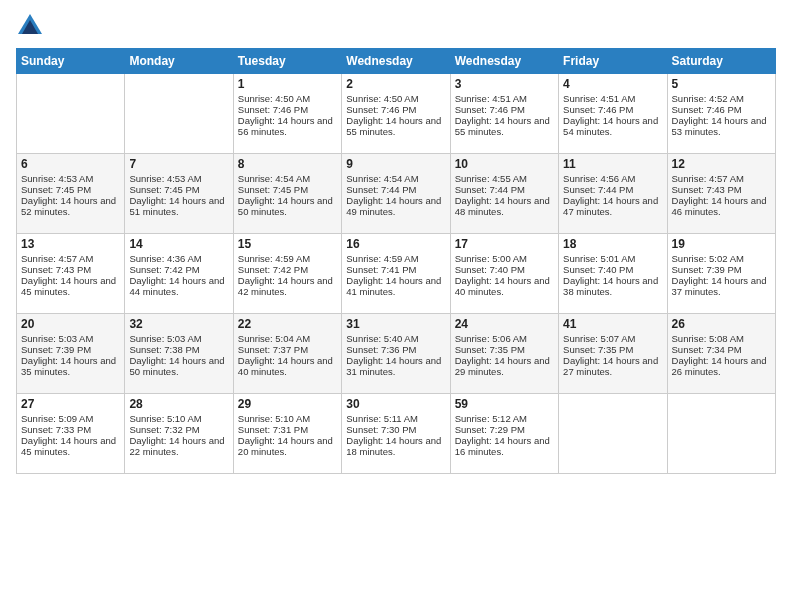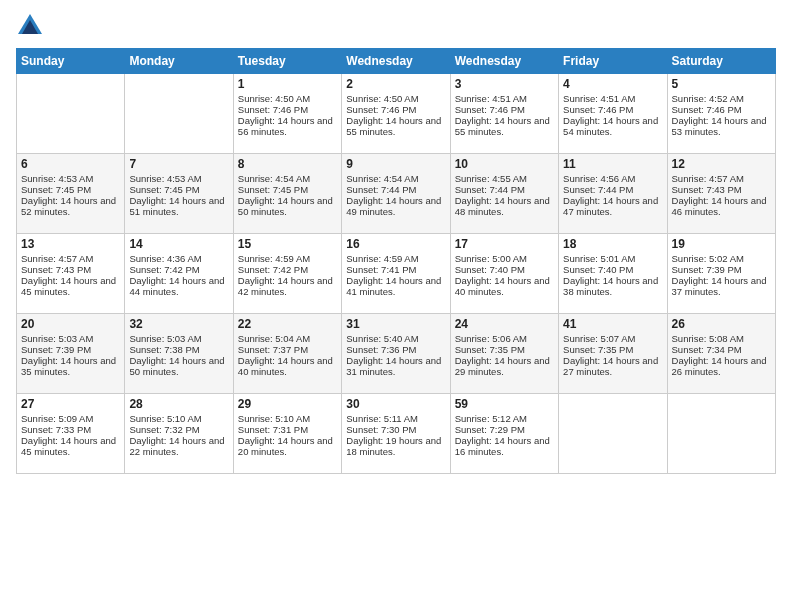--- a/index.html
+++ b/index.html
@@ -305,21 +305,21 @@
           <td>
             <span class="day-number">29</span>
             <div>Sunrise: 5:10 AM</div>
             <div>Sunset: 7:31 PM</div>
             <div>Daylight: 14 hours and 20 minutes.</div>
           </td>
           <td>
             <span class="day-number">30</span>
             <div>Sunrise: 5:11 AM</div>
             <div>Sunset: 7:30 PM</div>
-            <div>Daylight: 19 hours and 18 minutes.</div>
+            <div>Daylight: 14 hours and 18 minutes.</div>
           </td>
           <td>
             <span class="day-number">59</span>
             <div>Sunrise: 5:12 AM</div>
             <div>Sunset: 7:29 PM</div>
             <div>Daylight: 14 hours and 16 minutes.</div>
           </td>
           <td class="empty"></td>
           <td class="empty"></td>
         </tr>

